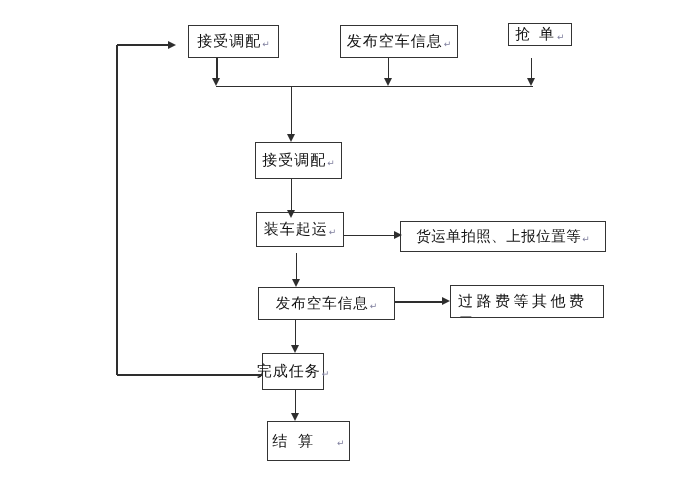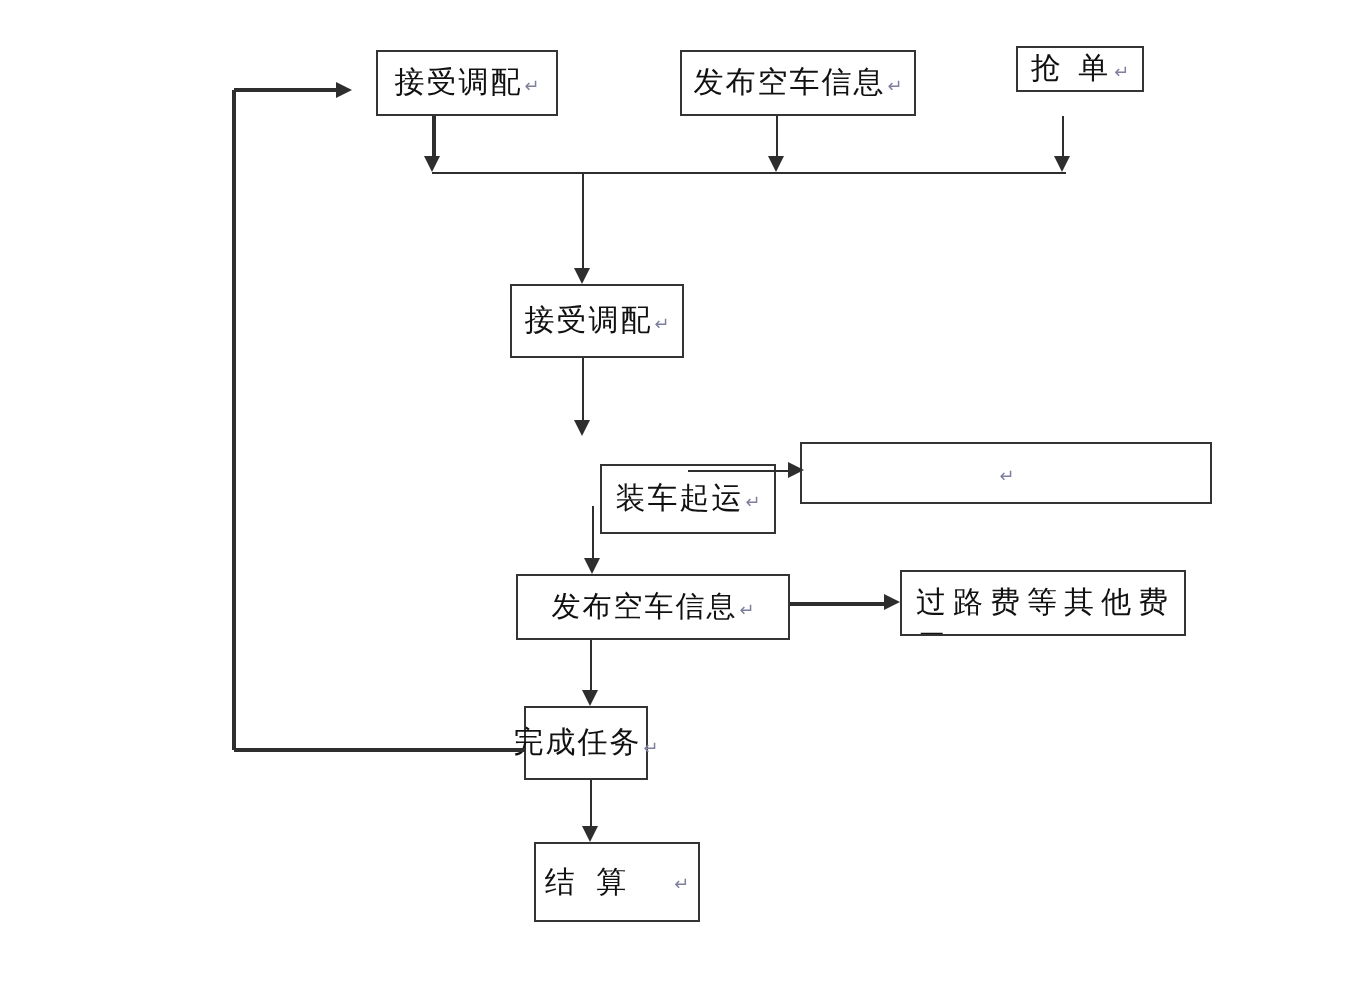--- a/index.html
+++ b/index.html
@@ -12,24 +12,24 @@
     border:1.8px solid #343434;background:#ffffff;
     display:flex;align-items:center;justify-content:center;
     font-size:15px;color:#111111;letter-spacing:1px;white-space:nowrap;
   }
   .rm{font-size:9px;color:#7f7f9e;letter-spacing:0;margin-left:1px;transform:translateY(2px);}
 
   #n-accept{left:188px;top:25px;width:91px;height:33px;}
   #n-publish{left:340px;top:25px;width:118px;height:33px;}
   #n-grab{left:508px;top:23px;width:64px;height:23px;letter-spacing:2px;}
   #n-contact{left:255px;top:142px;width:87px;height:37px;}
-  #n-load{left:256px;top:232px;width:88px;height:35px;margin-left:44px;}
+  #n-load{left:256px;top:212px;width:88px;height:35px;}
   #n-waybill{left:400px;top:221px;width:206px;height:31px;font-size:14.5px;letter-spacing:.5px;}
   #n-report{left:258px;top:287px;width:137px;height:33px;font-size:14.5px;}
-  #n-toll{left:450px;top:285px;width:143px;height:33px;
+  #n-toll{left:450px;top:285px;width:154px;height:33px;
           flex-direction:column;align-items:flex-start;justify-content:flex-start;
           padding:4px 0 0 7px;overflow:hidden;letter-spacing:3.5px;line-height:22px;}
   #n-toll .line2{display:block;letter-spacing:0;}
   #n-complete{left:262px;top:353px;width:62px;height:37px;font-family:Liberation Serif, serif;}
   #n-settle{left:267px;top:421px;width:83px;height:40px;letter-spacing:3px;gap:20px;}
 
   
   .ln{position:absolute;background:#2e2e2e;}
   .ln.v{width:1.5px;}
   .ln.h{height:1.5px;}
@@ -83,20 +83,21 @@
   </div>
   <div class="node" id="n-contact">
     <span>接受调配</span>
       <span class="rm">↵</span>
   </div>
   <div class="node" id="n-load">
     <span>装车起运</span>
       <span class="rm">↵</span>
   </div>
   <div class="node" id="n-waybill">
+    <span>货运单拍照、上报位置等</span>
       <span class="rm">↵</span>
   </div>
   <div class="node" id="n-report">
     <span>发布空车信息</span>
       <span class="rm">↵</span>
   </div>
   <div class="node" id="n-toll">
     <span>过路费等其他费</span>
     <span class="line2">用</span>
   </div>

